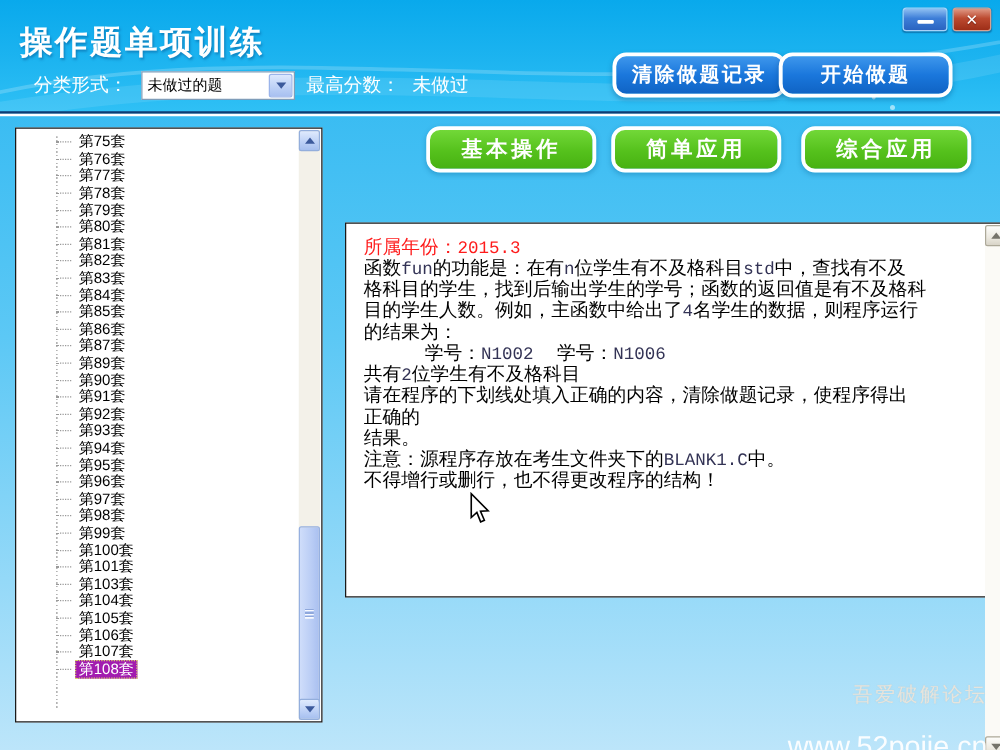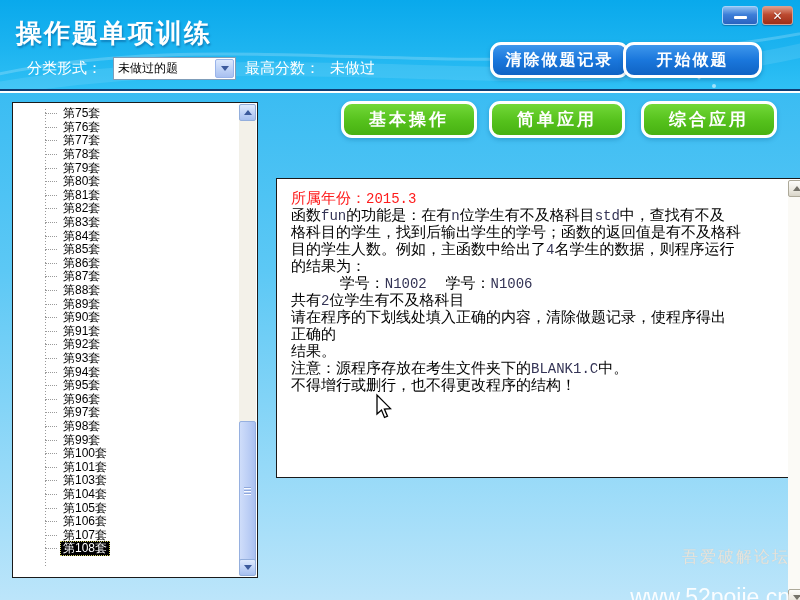--- a/index.html
+++ b/index.html
@@ -36,21 +36,21 @@
   .tab.t1{left:489px;}
   .tab.t2{left:641px;}
 
   
   .list-panel{position:absolute;left:12px;top:102px;width:246px;height:476px;background:#fff;border:1px solid #1a1a1a;box-sizing:border-box;}
   .tree{position:absolute;left:1px;top:4px;right:19px;bottom:2px;overflow:hidden;}
   .tree::before{content:"";position:absolute;left:31px;top:2px;height:459px;width:1px;background:repeating-linear-gradient(to bottom,#9a9a9a 0 1px,transparent 1px 3px);}
   .tree-item{height:13.6px;display:flex;align-items:center;font-size:12px;color:#000;position:relative;}
   .tree-stub{width:12px;margin-left:31px;border-top:1px dotted #9a9a9a;}
   .tree-label{margin-left:3px;padding:0 2px;line-height:13px;white-space:nowrap;border:1px solid transparent;}
-  .tree-item.selected .tree-label{background:#000000;color:#fff;border:1px dotted #d8d86a;}
+  .tree-item.selected .tree-label{background:#a21caf;color:#fff;border:1px dotted #d8d86a;}
 
   
   .sb{position:absolute;width:17px;}
   .sb .arr{position:absolute;left:0;width:17px;height:17px;box-sizing:border-box;display:flex;align-items:center;justify-content:center;border-radius:2px;}
   .sb .arr.up{top:0;}
   .sb .arr.down{bottom:0;}
   .sb.blue{right:1px;top:1px;height:472px;background:#f3f1e9;}
   .sb.blue .arr{border:1px solid #93aedc;background:linear-gradient(to bottom,#dfeafd 0,#bcd0f6 60%,#a6bfef 100%);}
   .sb.blue .tri-u{width:0;height:0;border-left:4px solid transparent;border-right:4px solid transparent;border-bottom:5px solid #3c5a9c;}
   .sb.blue .tri-d{width:0;height:0;border-left:4px solid transparent;border-right:4px solid transparent;border-top:5px solid #3c5a9c;}
@@ -162,24 +162,20 @@
           <span class="tree-stub"></span>
           <span class="tree-label">第85套</span>
         </div>
         <div class="tree-item">
           <span class="tree-stub"></span>
           <span class="tree-label">第86套</span>
         </div>
         <div class="tree-item">
           <span class="tree-stub"></span>
           <span class="tree-label">第87套</span>
-        </div>
-        <div class="tree-item">
-          <span class="tree-stub"></span>
-          <span class="tree-label">第88套</span>
         </div>
         <div class="tree-item">
           <span class="tree-stub"></span>
           <span class="tree-label">第89套</span>
         </div>
         <div class="tree-item">
           <span class="tree-stub"></span>
           <span class="tree-label">第90套</span>
         </div>
         <div class="tree-item">

